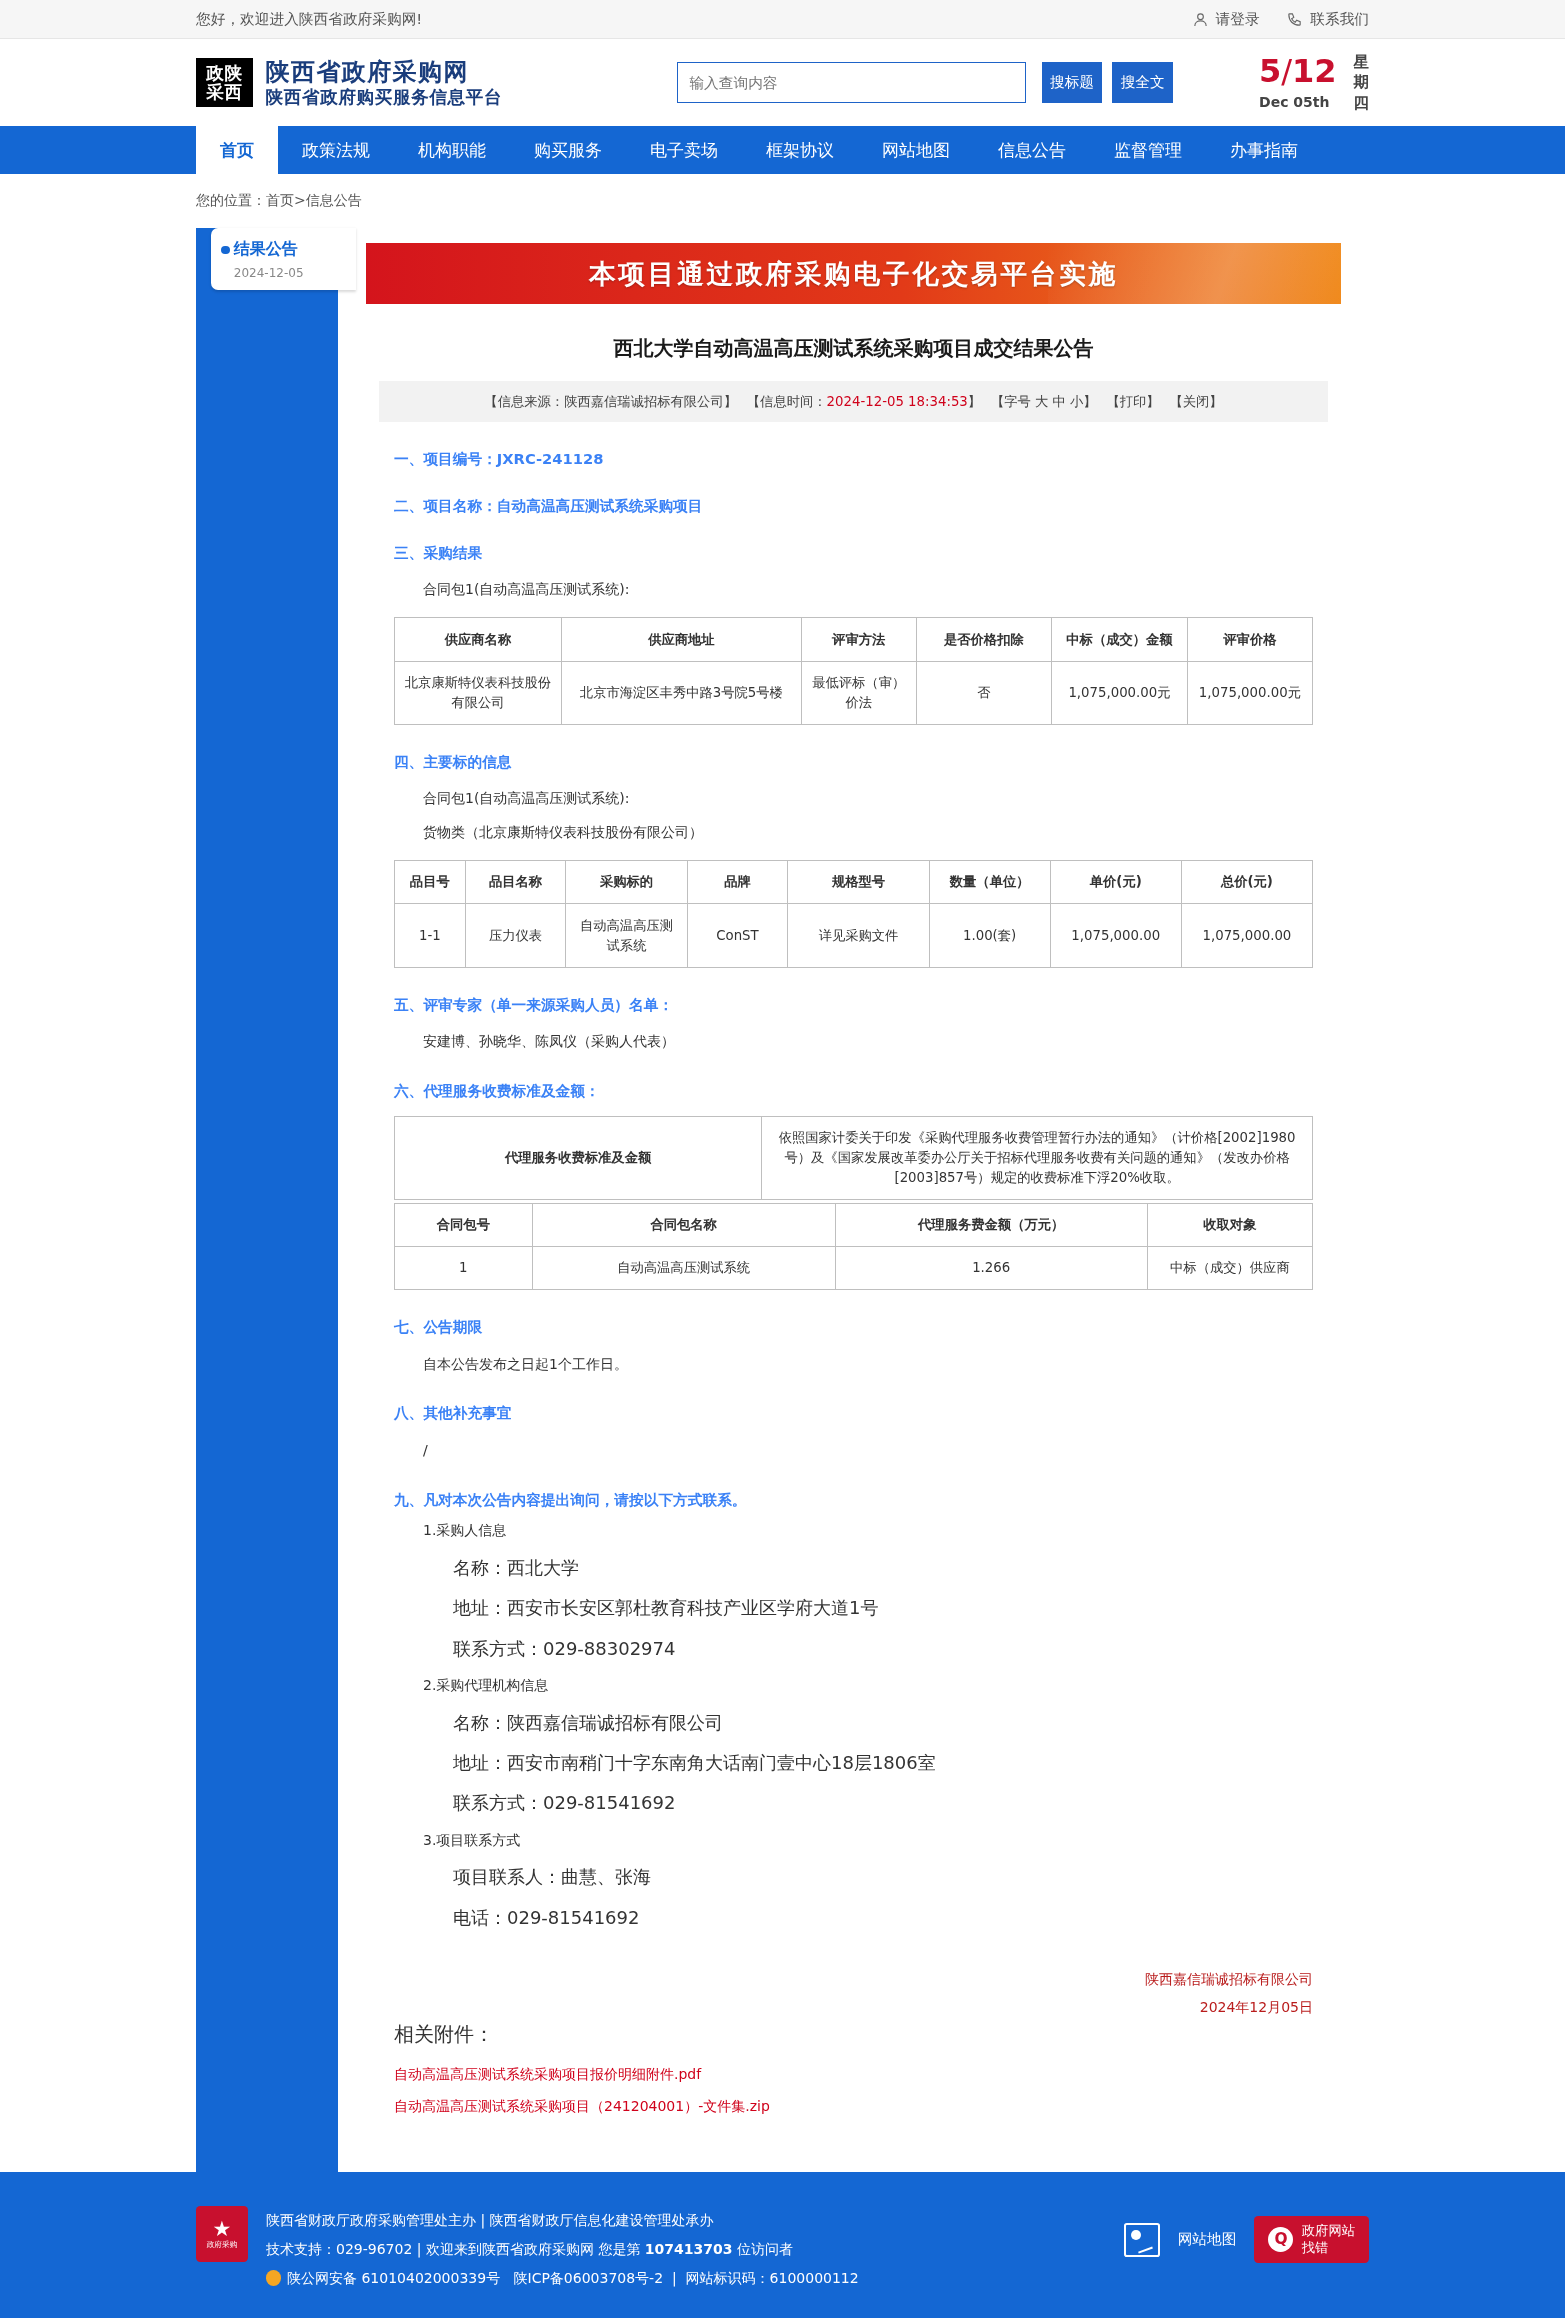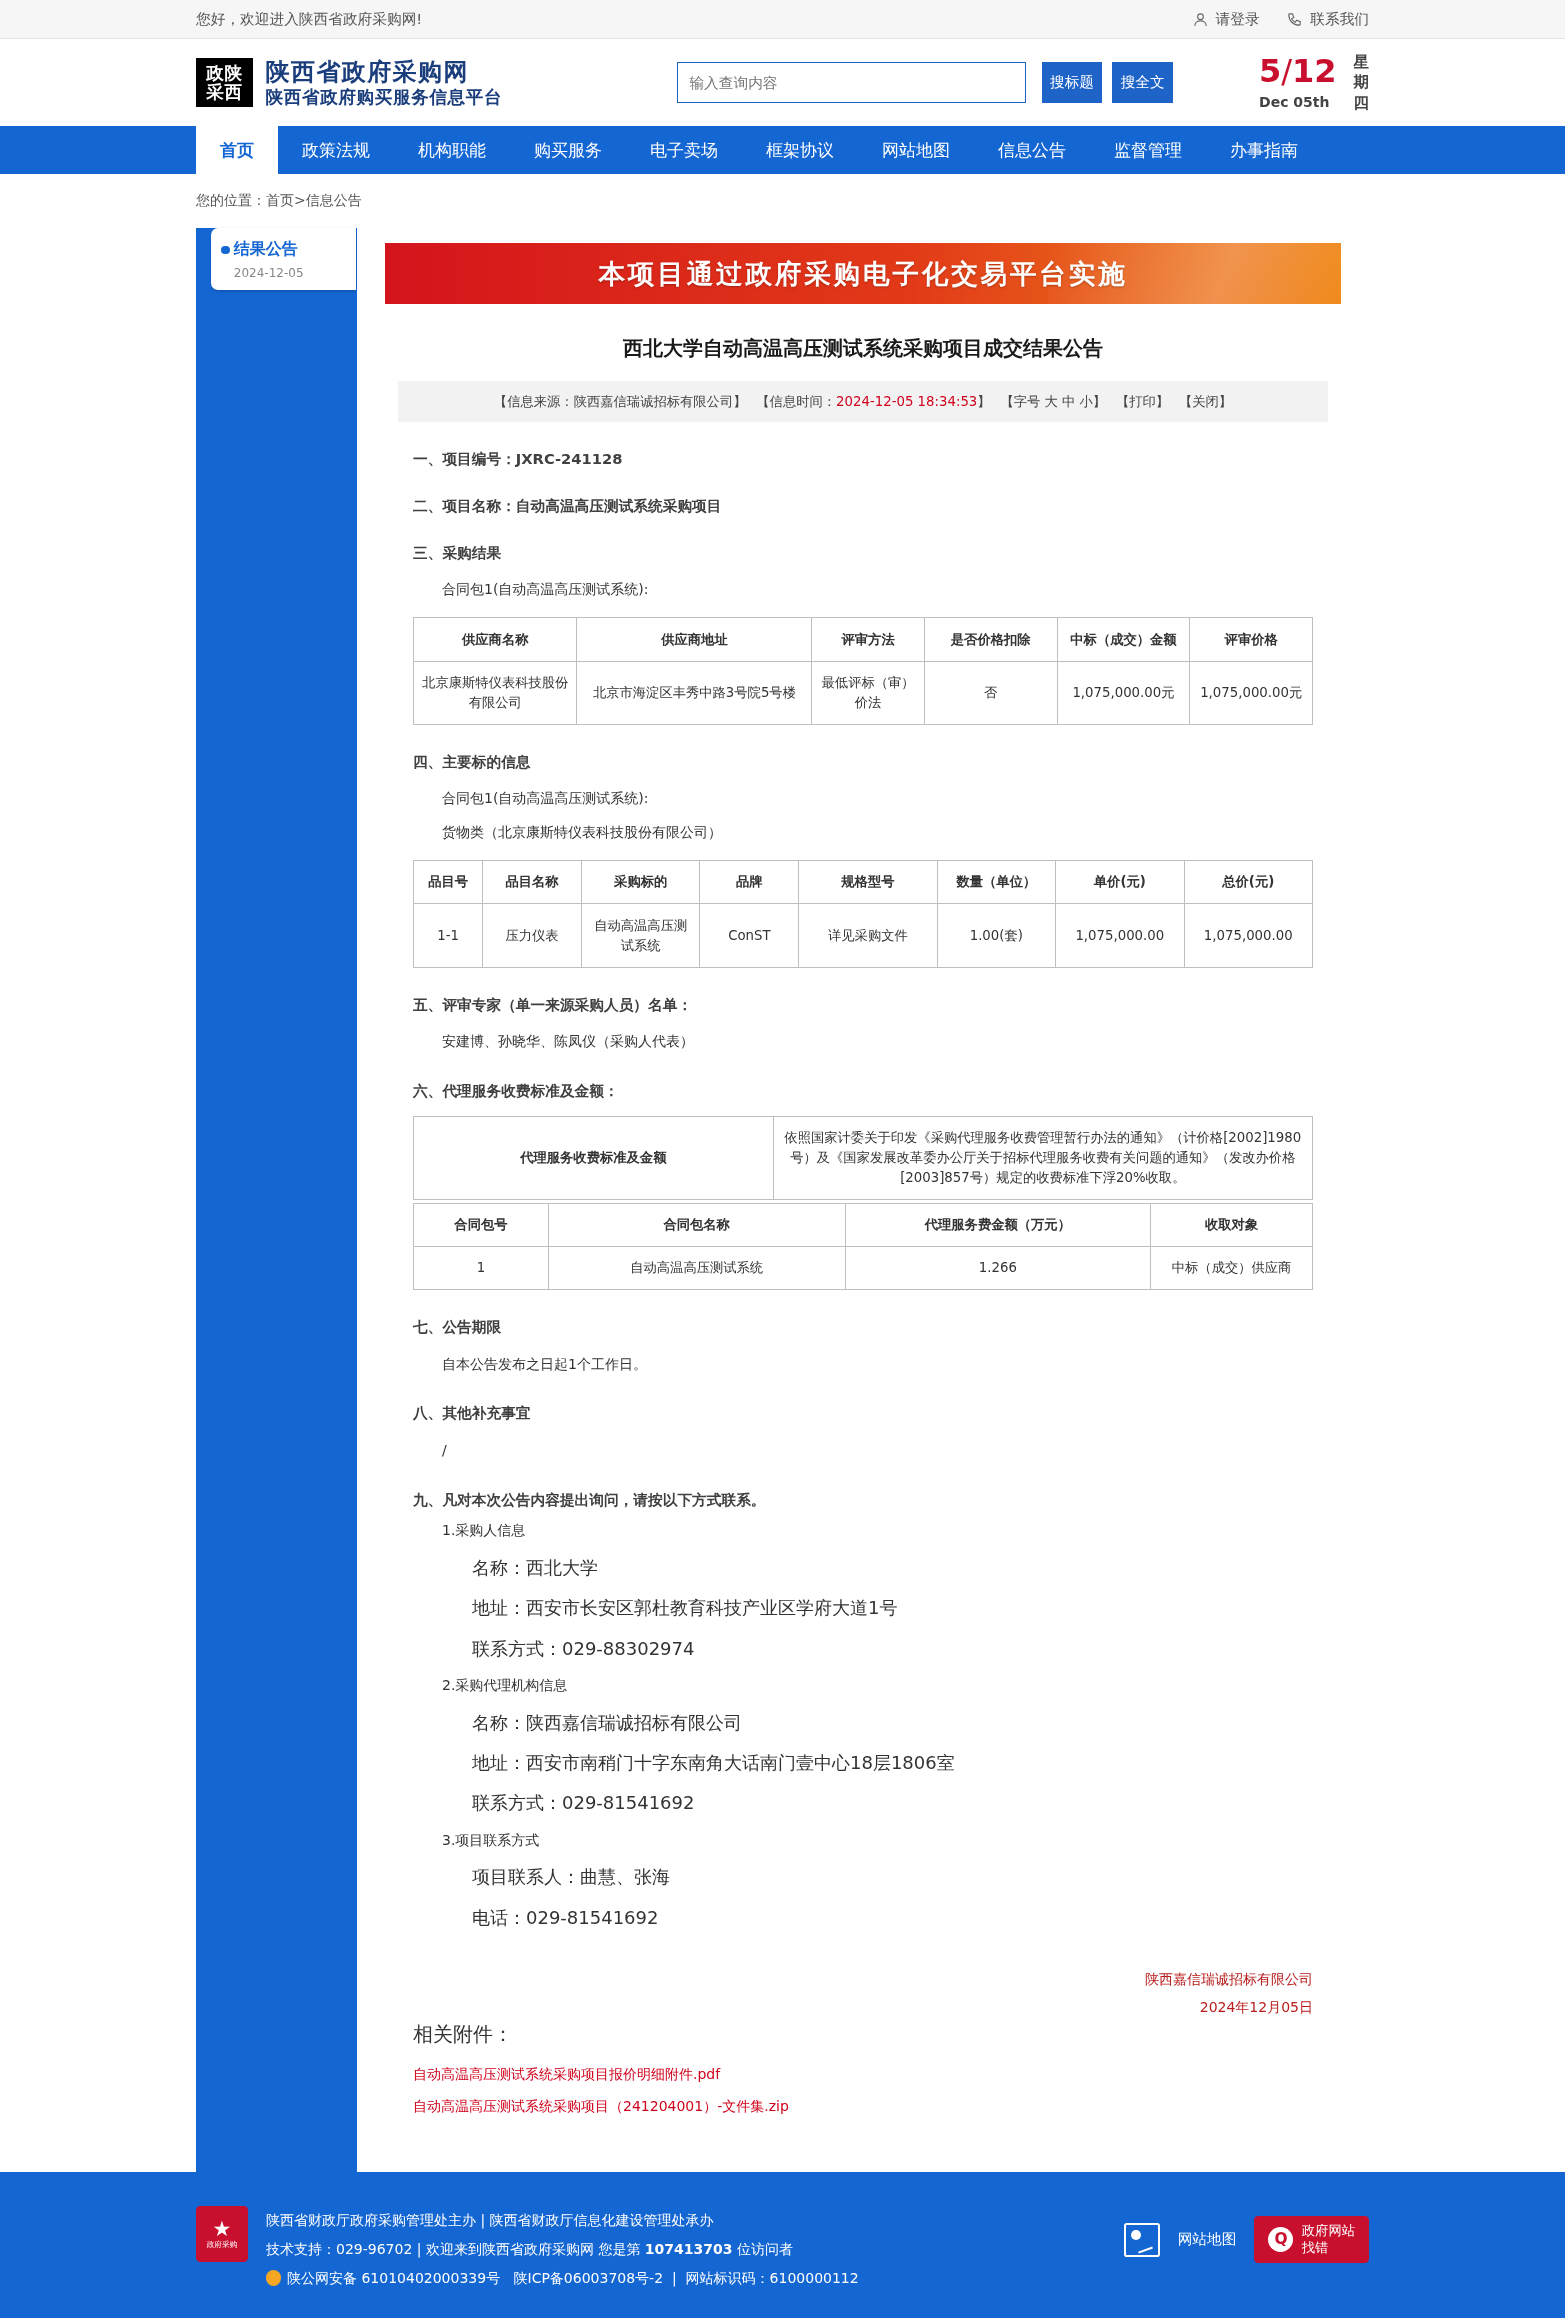--- a/index.html
+++ b/index.html
@@ -81,21 +81,21 @@
 
   
   .crumb {
     padding:18px 196px;
     font-size:14px;color:#555;background:#fff;
   }
   .crumb a { color:#555; text-decoration:none;}
 
   
   .content { display:flex; padding:0 196px 0 196px; }
-  .sidebar { width:161px; background:#1467d3; min-height:1922px; padding-top:0;}
+  .sidebar { width:142px; background:#1467d3; min-height:1922px; padding-top:0;}
   .side-card {
     margin:0 0 0 15.4px;background:#fff;border-radius:7px 0 0 7px;
     padding:11.2px 9.8px 9.8px 22.4px;position:relative;width:145px;
     box-shadow:0 1.4px 2.8px rgba(0,0,0,.15);
   }
   .side-card .dot{position:absolute;left:9.8px;top:18px;width:8.4px;height:8.4px;border-radius:50%;background:#1467d3;}
   .side-title { font-size:16px;color:#1467d3;font-weight:bold;}
   .side-date { font-size:12px;color:#888;margin-top:5.6px;}
 
   .main { flex:1; background:#fff; padding:15.4px 28px 42px 28px; }
@@ -120,21 +120,21 @@
     padding:29px 28px 18px 28px;line-height:1.5;
   }
   .meta-bar{
     background:#f2f2f2;margin:0 12.6px;padding:11.2px 0;text-align:center;
     font-size:13.3px;color:#444;
   }
   .meta-bar .red{ color:#d0021b; }
   .meta-bar span.sep{ display:inline-block; width:9.8px;}
 
   .sec { padding:0 28px; }
-  .sec h3 { font-size:14.7px;font-weight:bold;color:#404040;margin:28px 0 0 0; }
+  .sec h3 { font-size:14.7px;font-weight:bold;color:#3b82f6;margin:28px 0 0 0; }
   .sec p.ind { font-size:14px;color:#333;margin:15.4px 0 0 29px; line-height:1.7;}
   .sec p.ind2 { font-size:14px;color:#333;margin:9.8px 0 0 29px; line-height:1.7;}
   .sec p.ind3 { font-size:18px;color:#333;margin:9.8px 0 0 59px; line-height:1.7;}
 
   table.tbl{
     width:100%;border-collapse:collapse;margin-top:15.4px;margin-bottom:2.8px;
     font-size:13.3px;color:#333;
   }
   table.tbl th, table.tbl td{
     border:0.7px solid #bfbfbf;padding:11.2px 7px;text-align:center;vertical-align:middle;

